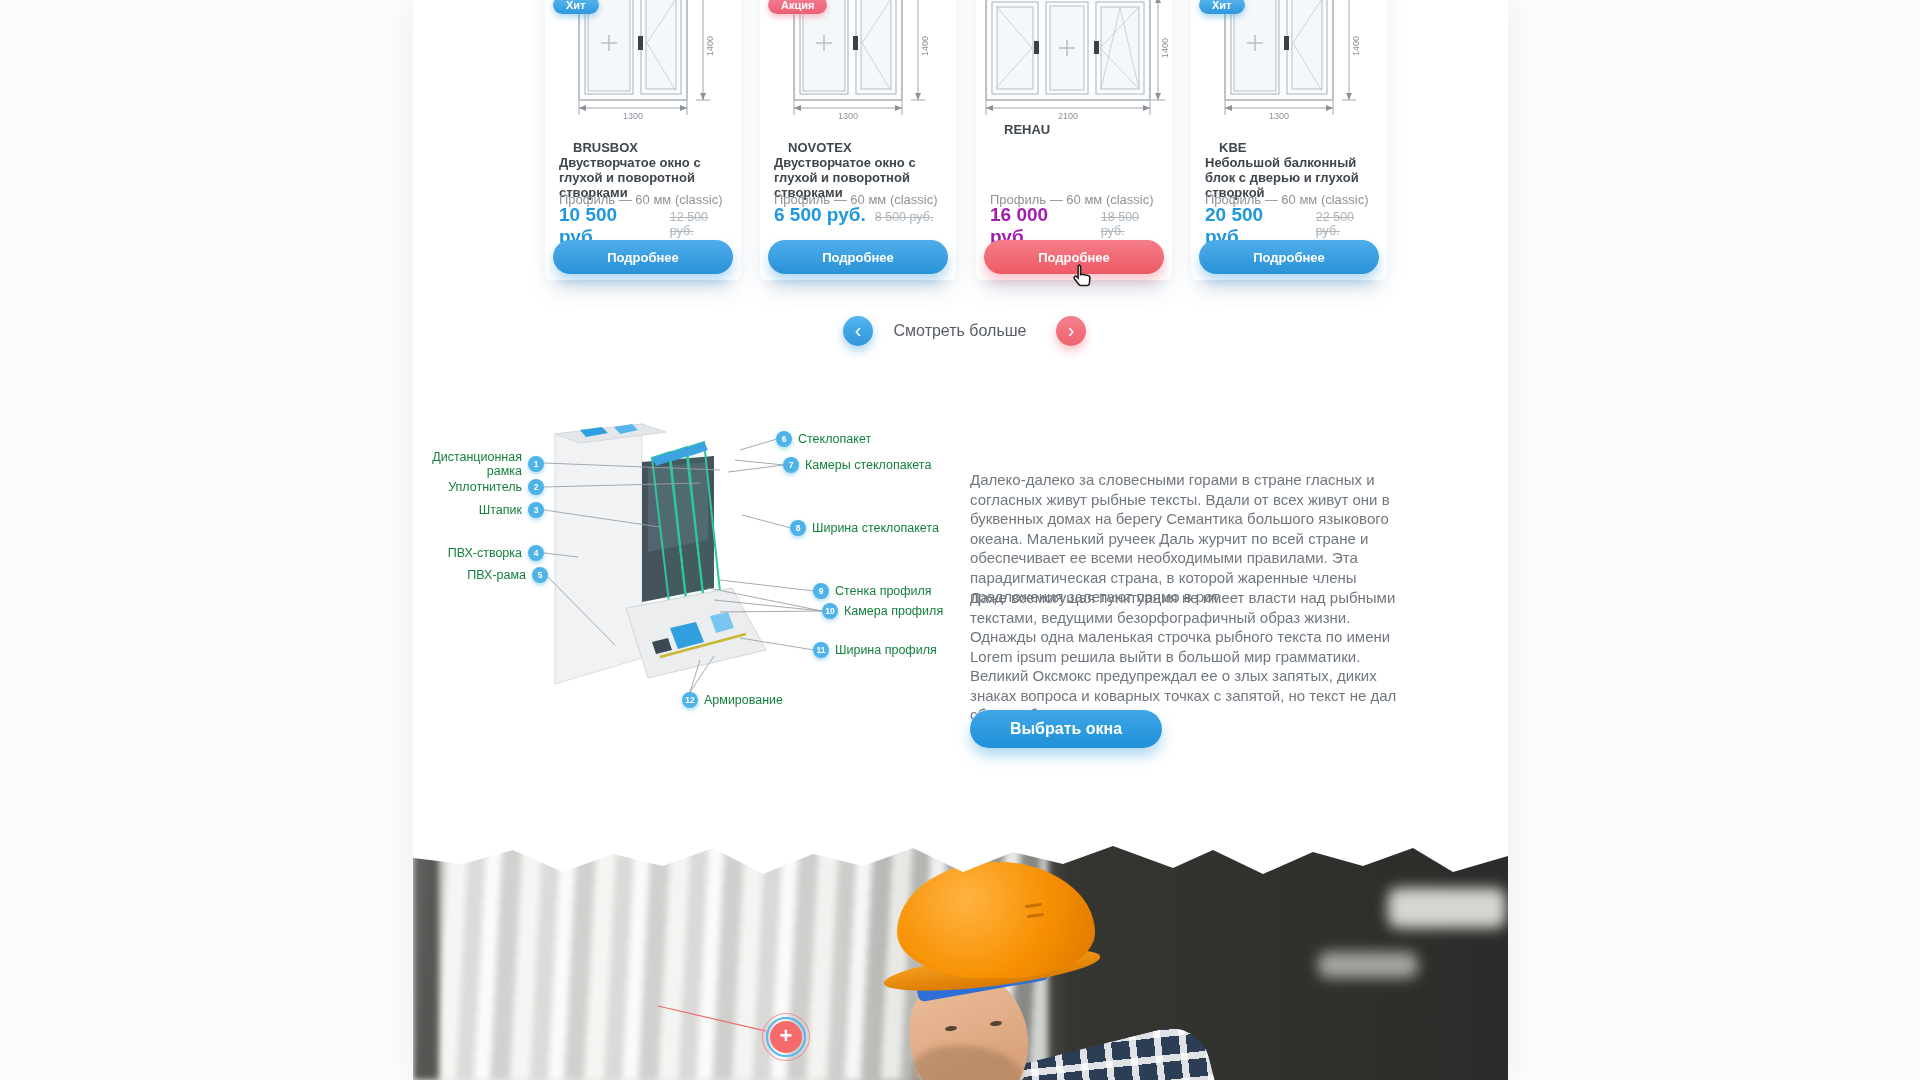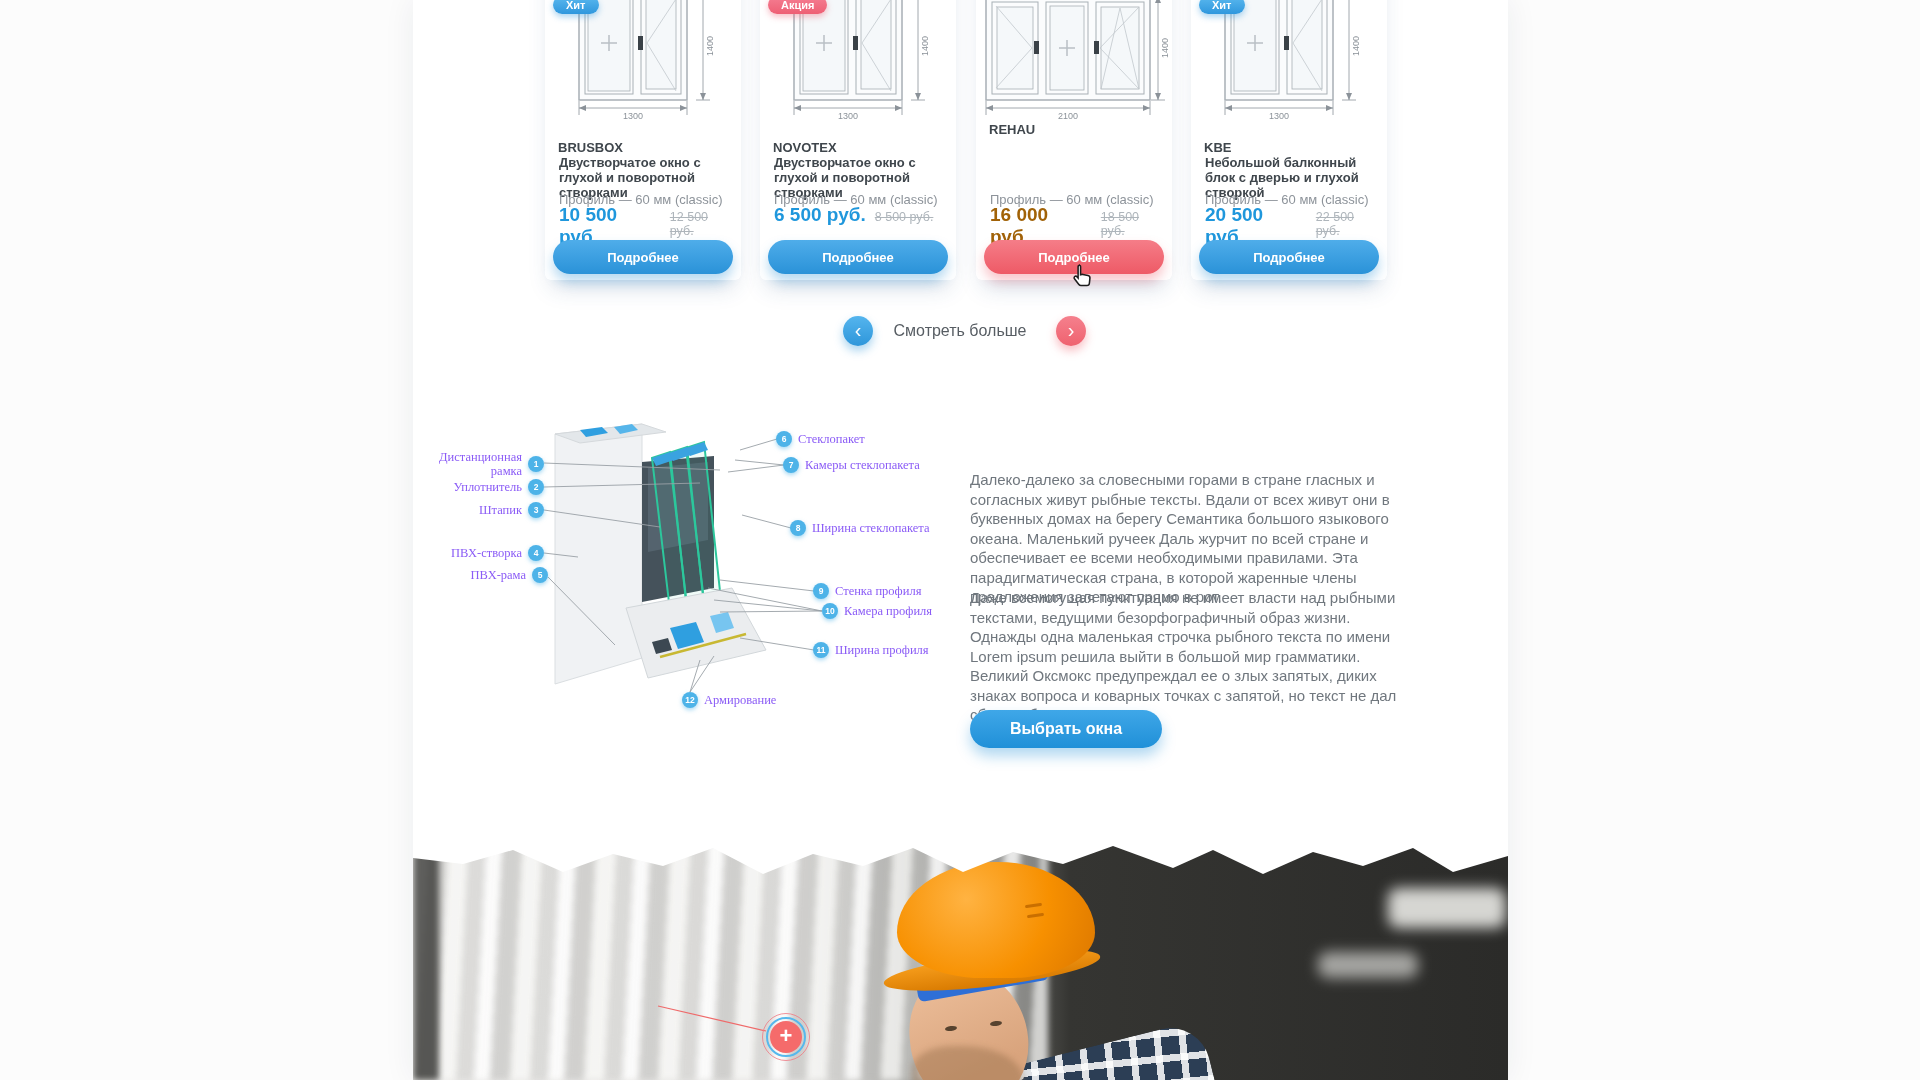--- a/index.html
+++ b/index.html
@@ -11,26 +11,26 @@
 
   
   .card { position:absolute; top:-150px; width:196px; height:430px; background:#fff;
           border-radius:6px; box-shadow:0 14px 22px -8px rgba(40,80,130,0.22); }
   .badge { position:absolute; left:8px; top:146px; padding:3px 13px; border-radius:12px;
            font-size:11px; font-weight:bold; color:#fff; z-index:3; }
   .badge:empty { display:none; }
   .badge-blue { background:linear-gradient(180deg,#5bb9ef,#2f97dd); box-shadow:0 3px 6px rgba(47,151,221,.4); }
   .badge-red  { background:linear-gradient(180deg,#f57f93,#ee5f74); box-shadow:0 3px 6px rgba(238,95,116,.4); }
   .win-svg { position:absolute; left:0; top:0; }
-  .c-name    { position:absolute; left:13px; top:290px; width:172px; font-size:13px; line-height:15px; font-weight:bold; }
+  .c-name    { position:absolute; left:28px; top:290px; width:172px; font-size:13px; line-height:15px; font-weight:bold; }
   .c-desc    { position:absolute; left:14px; top:305px; width:172px; font-size:13px; line-height:15px; font-weight:bold; }
   .c-profile { position:absolute; left:14px; top:342px; width:172px; font-size:13px; color:#8d939a; }
   .c-prices  { position:absolute; left:14px; top:354px; width:176px; display:flex; align-items:baseline; gap:9px; }
   .c-price   { font-size:19px; font-weight:bold; }
-  .price-blue { color:#1f97dc; } .price-red { color:#a16207; }
+  .price-blue { color:#1f97dc; } .price-red { color:#a21caf; }
   .c-old     { font-size:12.5px; color:#aeb5bb; text-decoration:line-through; }
   .btn { position:absolute; left:8px; top:390px; width:180px; height:34px; border-radius:17px;
          display:flex; align-items:center; justify-content:center; color:#fff; font-size:13px;
          font-weight:bold; cursor:pointer; }
   .btn-blue { background:linear-gradient(180deg,#4fadea,#2a92d8); box-shadow:0 7px 12px rgba(42,146,216,.35); }
   .btn-red  { background:linear-gradient(180deg,#f57d88,#ee5a66); box-shadow:0 7px 12px rgba(238,90,102,.35); }
   .card3 .c-name { top:272px; }
   .card3 .c-desc { top:286px; line-height:13.5px; }
   .dim-txt { font-size:9px; fill:#8b9299; }
 
@@ -49,21 +49,21 @@
   .help-p { position:absolute; left:970px; width:432px; font-size:15px; line-height:19.5px; color:#70777e; }
   .help-p1 { top:470px; } .help-p2 { top:588px; }
   .choose-btn { position:absolute; left:970px; top:710px; width:192px; height:38px; border-radius:19px;
                 background:linear-gradient(180deg,#3fa7e8,#2090d8); box-shadow:0 8px 14px rgba(32,144,216,.35);
                 display:flex; align-items:center; justify-content:center; color:#fff; font-size:16px;
                 font-weight:bold; cursor:pointer; }
 
   
   .dlab { position:absolute; display:flex; align-items:center; gap:6px; }
   .dlab-l { justify-content:flex-end; }
-  .dtext { font-size:12.5px; color:#8b5cf6; white-space:nowrap;font-family:Liberation Serif, serif; }
+  .dtext { font-size:12.5px; color:#15803d; white-space:nowrap; }
   .dlab-l .dtext { text-align:right; }
   .dtext.w2 { white-space:normal; max-width:100px; line-height:14px; }
   .dnum { flex-shrink:0; width:16px; height:16px; border-radius:50%; background:#4db3e8;
           color:#fff; font-size:8.5px; font-weight:bold; display:flex; align-items:center;
           justify-content:center; box-shadow:0 2px 4px rgba(77,179,232,.5); }
 
   
   .photo { position:absolute; left:413px; top:830px; width:1095px; height:250px; overflow:hidden;
            background:linear-gradient(90deg,#eae9e7 0%,#e3e2e0 36%,#8c8c88 50%,#353532 60%,#2b2b29 100%); }
   .photo-stripes { position:absolute; left:0; top:0; width:58%; height:100%; filter:blur(3px); opacity:.9;

